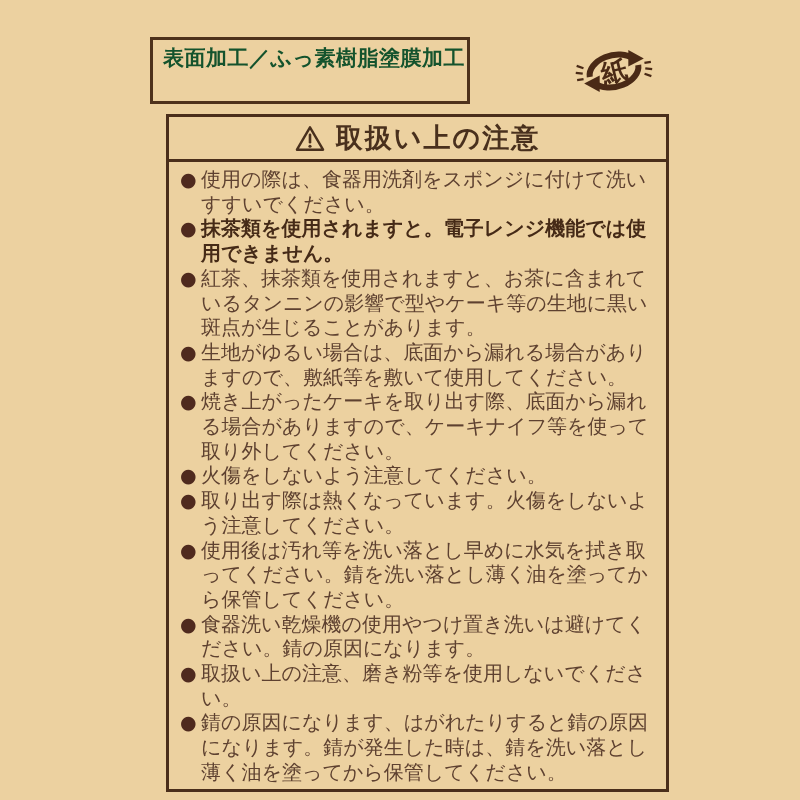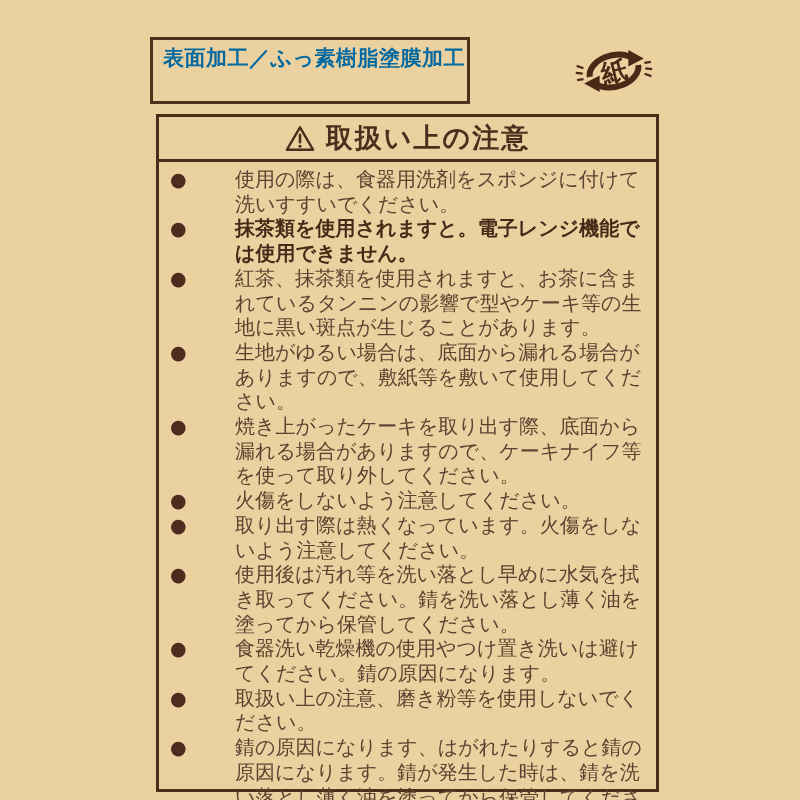--- a/index.html
+++ b/index.html
@@ -13,38 +13,38 @@
     overflow:hidden;
   }
   
   .spec-box{
     position:absolute;
     left:150px;top:37px;
     width:320px;height:67px;
     border:3px solid #4e321c;
     box-sizing:border-box;
     padding:4px 0 0 10px;
-    color:#0369a1;
+    color:#14532d;
     font-size:21px;
     line-height:29px;
     font-weight:600;
     letter-spacing:0.5px;
     white-space:nowrap;
   }
   
   .recycle{
     position:absolute;
     left:574px;top:34px;
     width:80px;height:74px;
   }
   .recycle svg{display:block;width:100%;height:100%;}
   
   .notice-box{
     position:absolute;
-    left:156px;top:114px;
+    left:166px;top:114px;
     width:503px;height:678px;
     border:3px solid #4a2e1a;
     box-sizing:border-box;
     background:#ecd1a0;
   }
   .notice-header{
     display:flex;
     align-items:center;
     justify-content:center;
     gap:11px;
@@ -69,21 +69,21 @@
     letter-spacing:0px;
     word-break:normal;
     line-break:normal;
   }
   .item .bullet{
     flex:none;
     width:21px;
     color:#4f2a1e;
     font-size:19px;
   }
-  .item .txt{flex:1;margin-left:44px;}
+  .item .txt{flex:1;}
   .item.bold{font-weight:800;color:#452a17;}
 </style>
 </head>
 <body>
 
 <div class="canvas">
 
   <div class="spec-box">
     <div>表面加工／ふっ素樹脂塗膜加工</div>
   </div>

